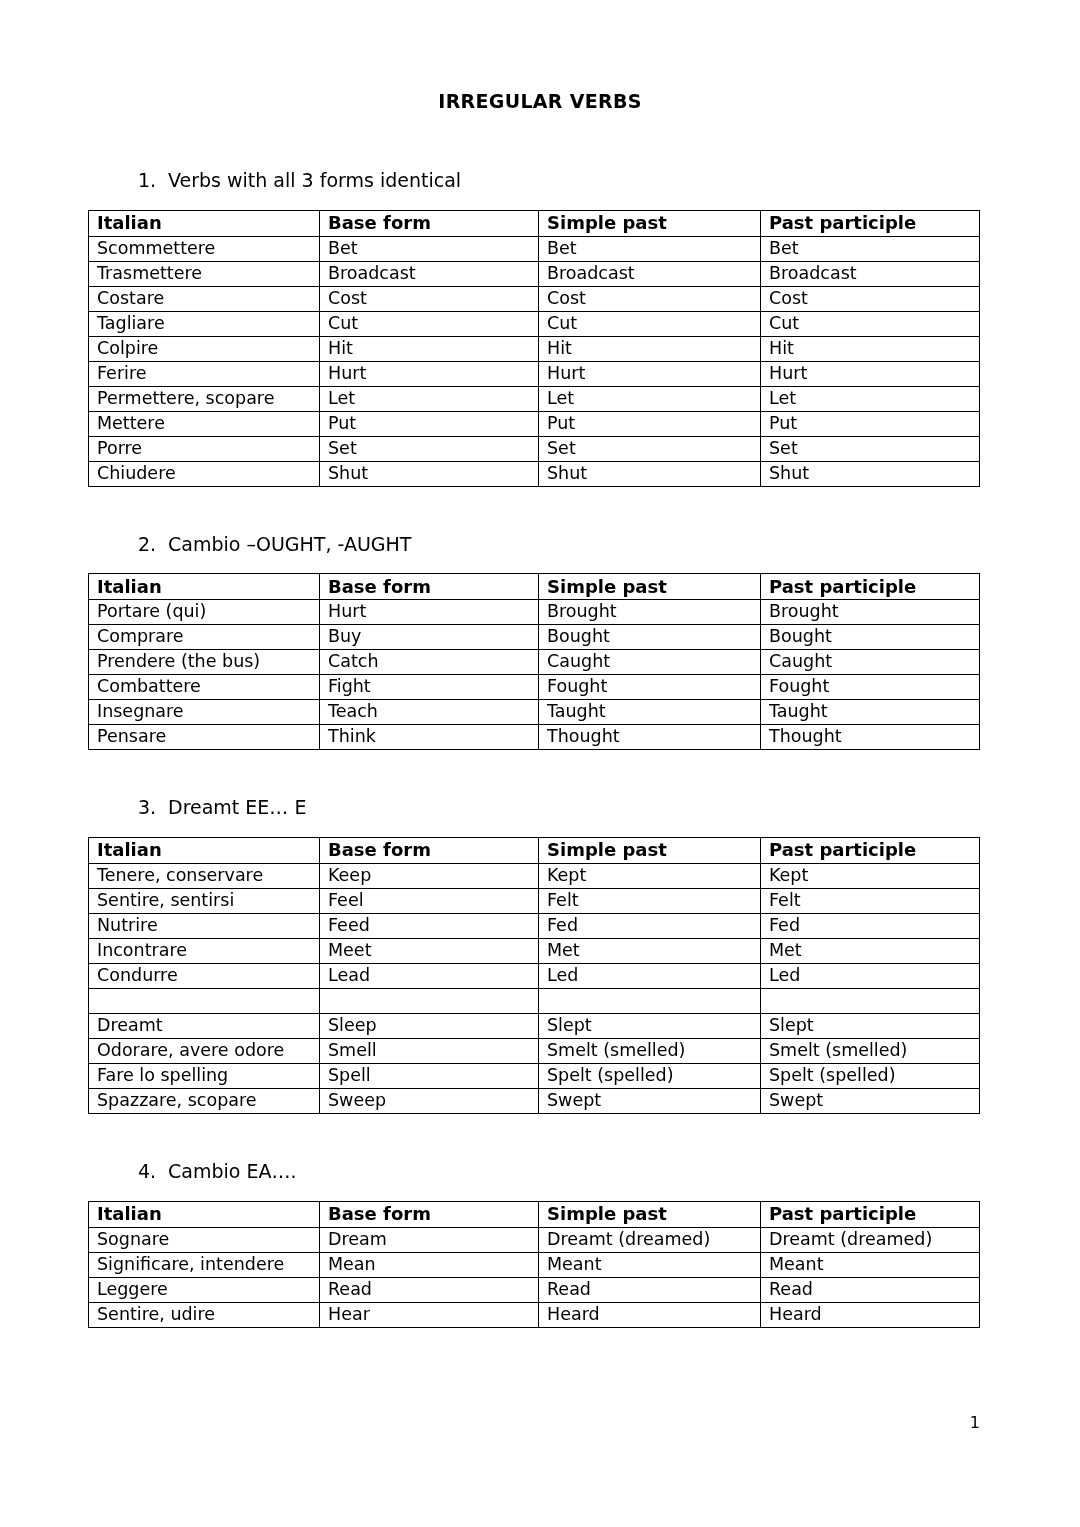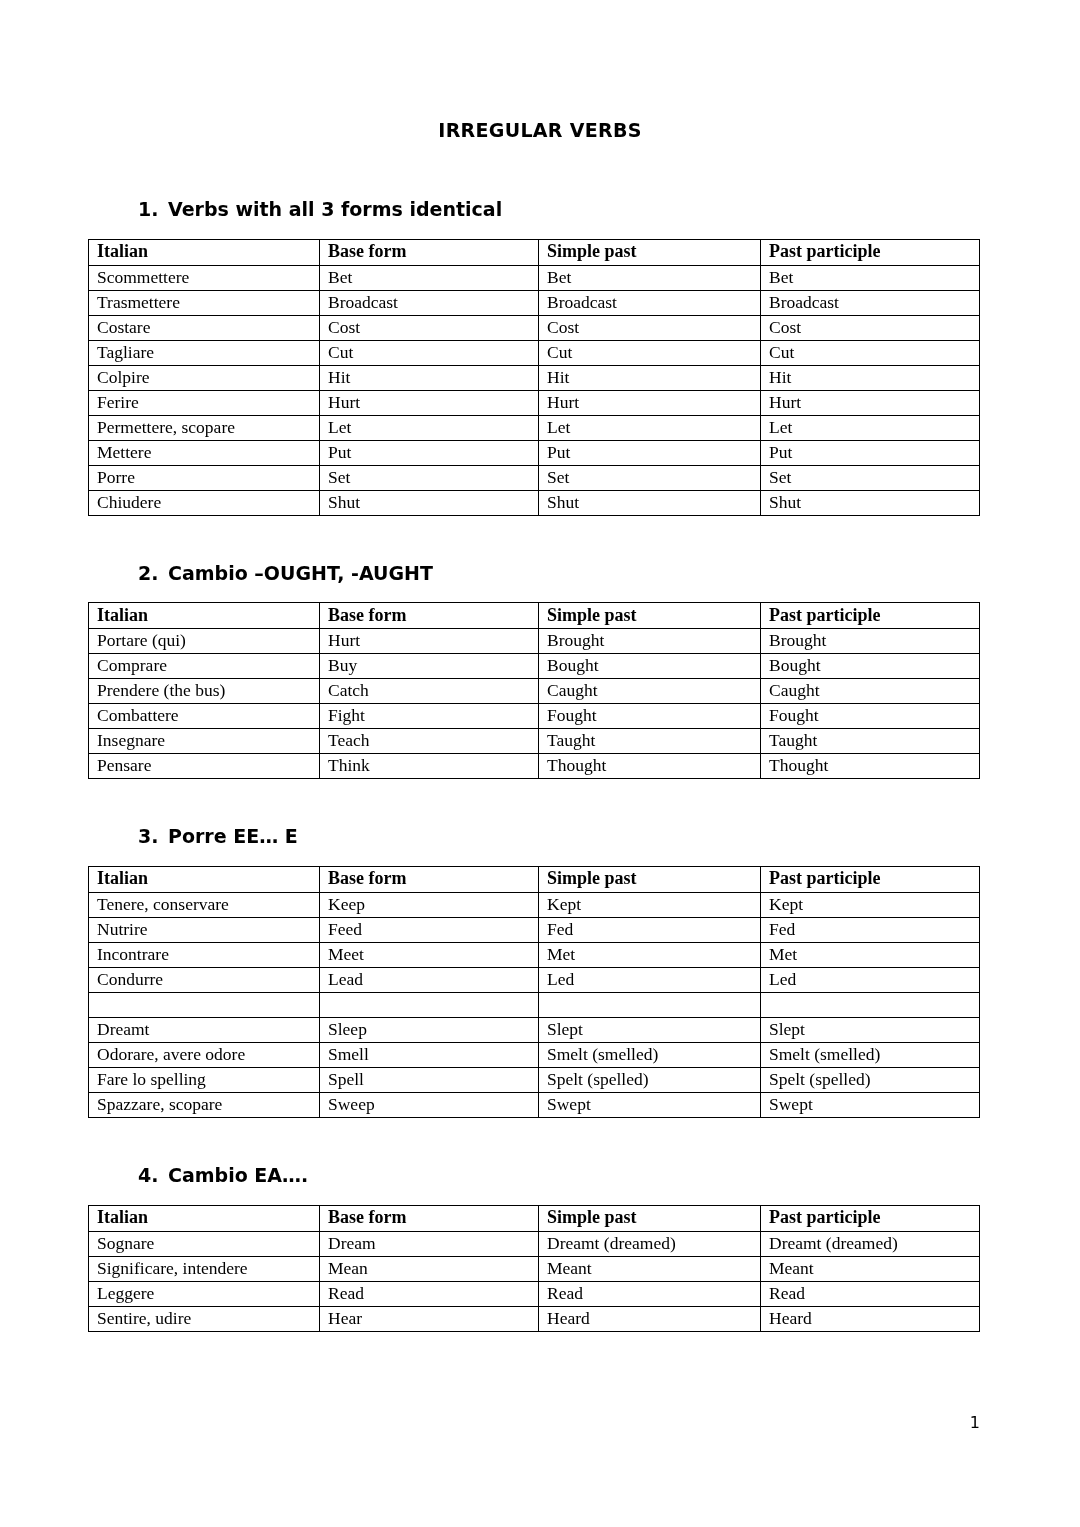--- a/index.html
+++ b/index.html
@@ -19,45 +19,43 @@
     margin: 0 auto;
     background: #ffffff;
     box-sizing: border-box;
     overflow: hidden;
   }
   .doc-title {
     text-align: center;
     font-size: 19px;
     font-weight: bold;
     letter-spacing: 0.3px;
-    padding-top: 119px;
+    padding-top: 90px;
     line-height: 1.2;
   }
   .section {
     position: relative;
   }
   .section-heading {
     font-size: 19px;
     line-height: 1.25;
     color: #000;
     margin-left: 138px;
     white-space: nowrap;
-    font-weight: bold;
   }
   .section-heading .num {
     display: inline-block;
     width: 30px;
   }
   .vtable {
     border-collapse: collapse;
     table-layout: fixed;
     width: 891px;
     margin-left: 88px;
     border: 1.6px solid #000;
-    font-family: Liberation Serif, serif;
   }
   .vtable col.c1 { width: 231px; }
   .vtable col.c2 { width: 219px; }
   .vtable col.c3 { width: 222px; }
   .vtable col.c4 { width: 219px; }
   .vtable th, .vtable td {
     border: 1.1px solid #000;
     padding: 1px 6px 2px 8px;
     font-size: 17.5px;
     line-height: 1.2;
@@ -232,21 +230,21 @@
               <td>Pensare</td>
               <td>Think</td>
               <td>Thought</td>
               <td>Thought</td>
             </tr>
           </tbody>
         </table>
         <div class="gap-table-section"></div>
       </div>
       <div class="section">
-        <div class="section-heading"><span class="num">3.</span><span>Porre EE… E</span></div>
+        <div class="section-heading"><span class="num">3.</span><span>Dreamt EE… E</span></div>
         <div class="gap-heading-table"></div>
         <table class="vtable">
           <colgroup>
             <col class="c1">
             <col class="c2">
             <col class="c3">
             <col class="c4">
           </colgroup>
           <thead>
             <tr>
@@ -255,20 +253,26 @@
               <th>Simple past</th>
               <th>Past participle</th>
             </tr>
           </thead>
           <tbody>
             <tr>
               <td>Tenere, conservare</td>
               <td>Keep</td>
               <td>Kept</td>
               <td>Kept</td>
+            </tr>
+            <tr>
+              <td>Sentire, sentirsi</td>
+              <td>Feel</td>
+              <td>Felt</td>
+              <td>Felt</td>
             </tr>
             <tr>
               <td>Nutrire</td>
               <td>Feed</td>
               <td>Fed</td>
               <td>Fed</td>
             </tr>
             <tr>
               <td>Incontrare</td>
               <td>Meet</td>

